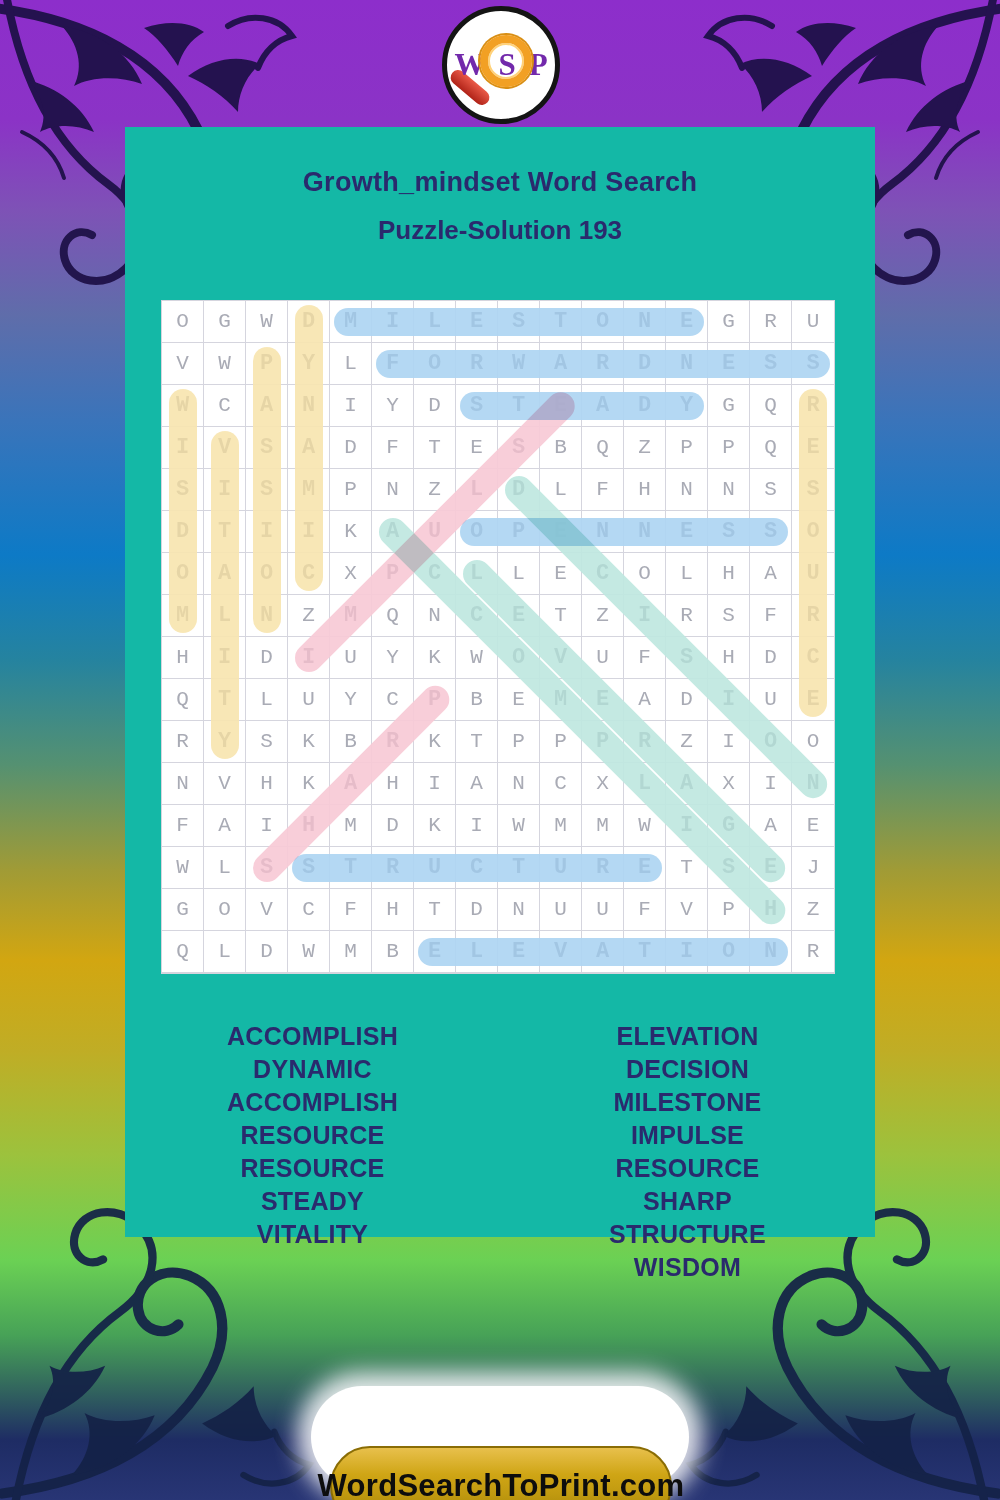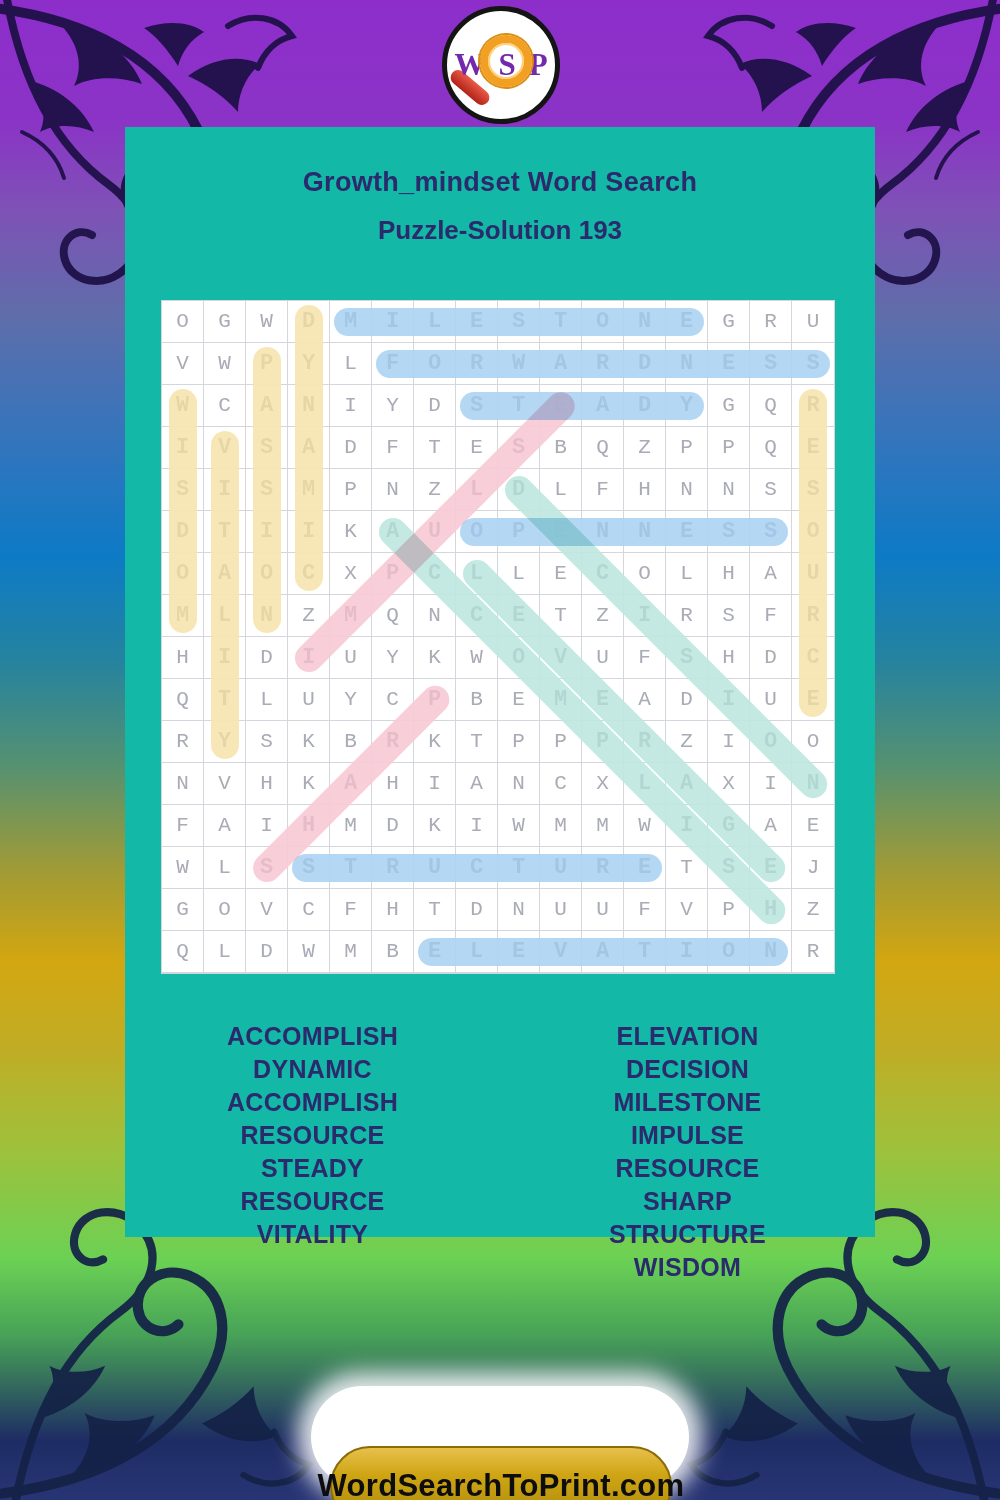--- a/index.html
+++ b/index.html
@@ -424,22 +424,22 @@
         <div class="cell">R</div>
       </div>
   </div>
 
   <div class="word-list">
     <div class="word-col">
         <div class="word">ACCOMPLISH</div>
         <div class="word">DYNAMIC</div>
         <div class="word">ACCOMPLISH</div>
         <div class="word">RESOURCE</div>
+        <div class="word">RESOURCE</div>
         <div class="word">STEADY</div>
-        <div class="word">RESOURCE</div>
         <div class="word">VITALITY</div>
       </div>
     <div class="word-col">
         <div class="word">ELEVATION</div>
         <div class="word">DECISION</div>
         <div class="word">MILESTONE</div>
         <div class="word">IMPULSE</div>
         <div class="word">RESOURCE</div>
         <div class="word">SHARP</div>
         <div class="word">STRUCTURE</div>

